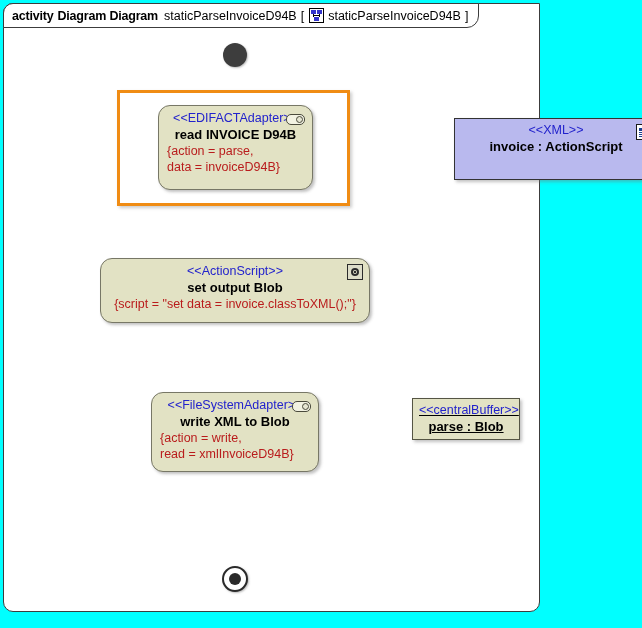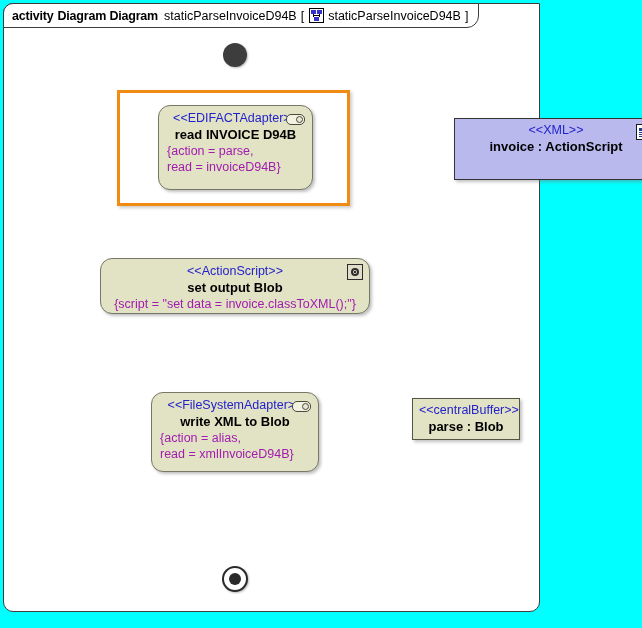--- a/index.html
+++ b/index.html
@@ -137,21 +137,21 @@
     font-size: 13px;
     text-align: center;
     line-height: 17px;
     color: #000000;
     white-space: nowrap;
   }
   .props {
     font-size: 12.5px;
     line-height: 16px;
     text-align: left;
-    color: #a21caf;
+    color: #b91c1c;
     white-space: nowrap;
   }
   .props.center { text-align: center; }
 
   
   .icon-pin {
     position: absolute;
     right: 7px;
     top: 8px;
     width: 17px;
@@ -346,50 +346,50 @@
 
   <div id="selection-box" style="left:117px; top:90px; width:233px; height:116px;"></div>
 
   <div id="initial-node" style="left:223px; top:43px;"></div>
 
   <div class="node action-node" style="left:158px; top:105px; width:155px; height:85px;">
     <div class="stereo">&lt;&lt;EDIFACTAdapter&gt;&gt;</div>
     <div class="icon-pin"></div>
     <div class="nodename">read INVOICE D94B</div>
     <div class="props">{action = parse,</div>
-    <div class="props">read = invoiceD94B}</div>
+    <div class="props">data = invoiceD94B}</div>
   </div>
 
   <div class="node object-node" style="left:454px; top:118px; width:204px; height:62px;">
     <div class="stereo">&lt;&lt;XML&gt;&gt;</div>
     <div class="icon-doc">
       <i class="l1"></i>
         <i class="l2"></i>
         <i class="l3"></i>
         <i class="l4"></i>
         <b></b>
     </div>
     <div class="nodename">invoice : ActionScript</div>
   </div>
 
-  <div class="node action-node" style="left:100px; top:258px; width:270px; height:56px;">
+  <div class="node action-node" style="left:100px; top:258px; width:270px; height:65px;">
     <div class="stereo">&lt;&lt;ActionScript&gt;&gt;</div>
     <div class="icon-script"></div>
     <div class="nodename">set output Blob</div>
     <div class="props center">{script = "set data = invoice.classToXML();"}</div>
   </div>
 
   <div class="node action-node" style="left:151px; top:392px; width:168px; height:80px;">
     <div class="stereo">&lt;&lt;FileSystemAdapter&gt;&gt;</div>
     <div class="icon-pin"></div>
     <div class="nodename">write XML to Blob</div>
-    <div class="props">{action = alias,</div>
+    <div class="props">{action = write,</div>
     <div class="props">read = xmlInvoiceD94B}</div>
   </div>
 
-  <div class="node buffer-node" style="left:412px; top:398px; width:108px; height:42px;">
+  <div class="node buffer-node" style="left:412px; top:398px; width:108px; height:42px;text-decoration:underline;">
     <div class="stereo">&lt;&lt;centralBuffer&gt;&gt;</div>
     <div class="nodename">parse : Blob</div>
   </div>
 
   <div id="final-node" style="left:222px; top:566px;"></div>
 
 </div>
 
 </body></html>

